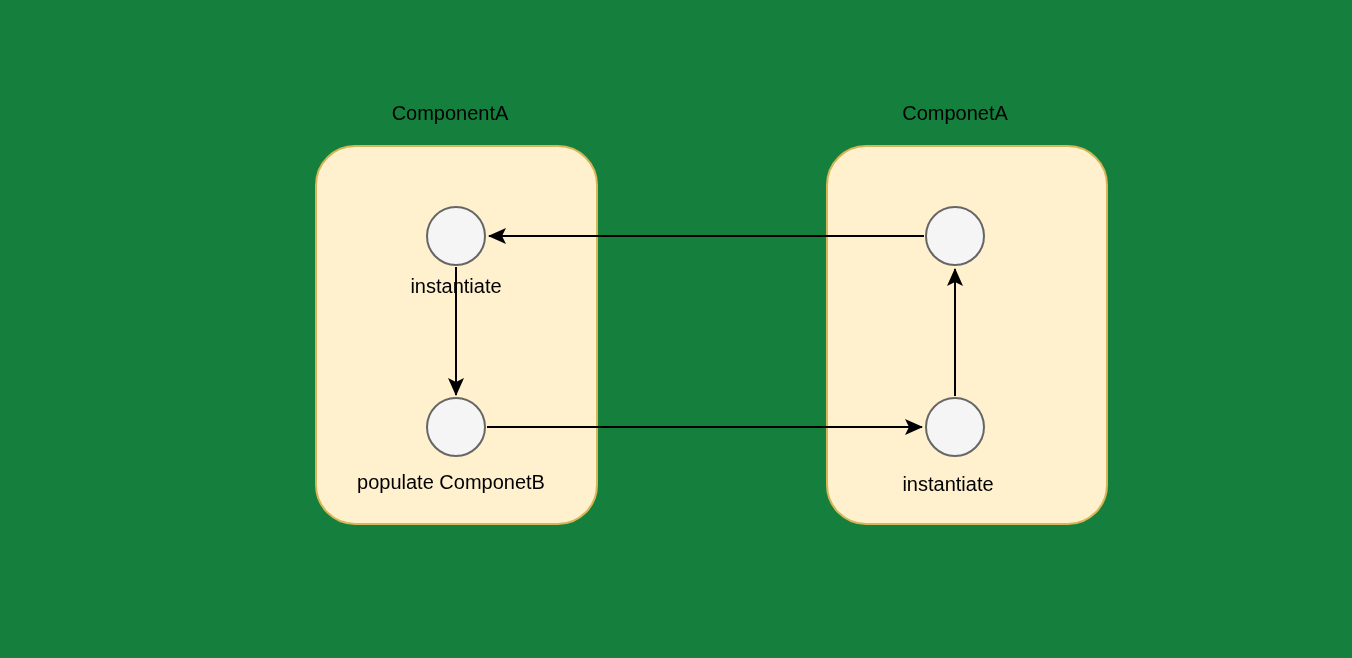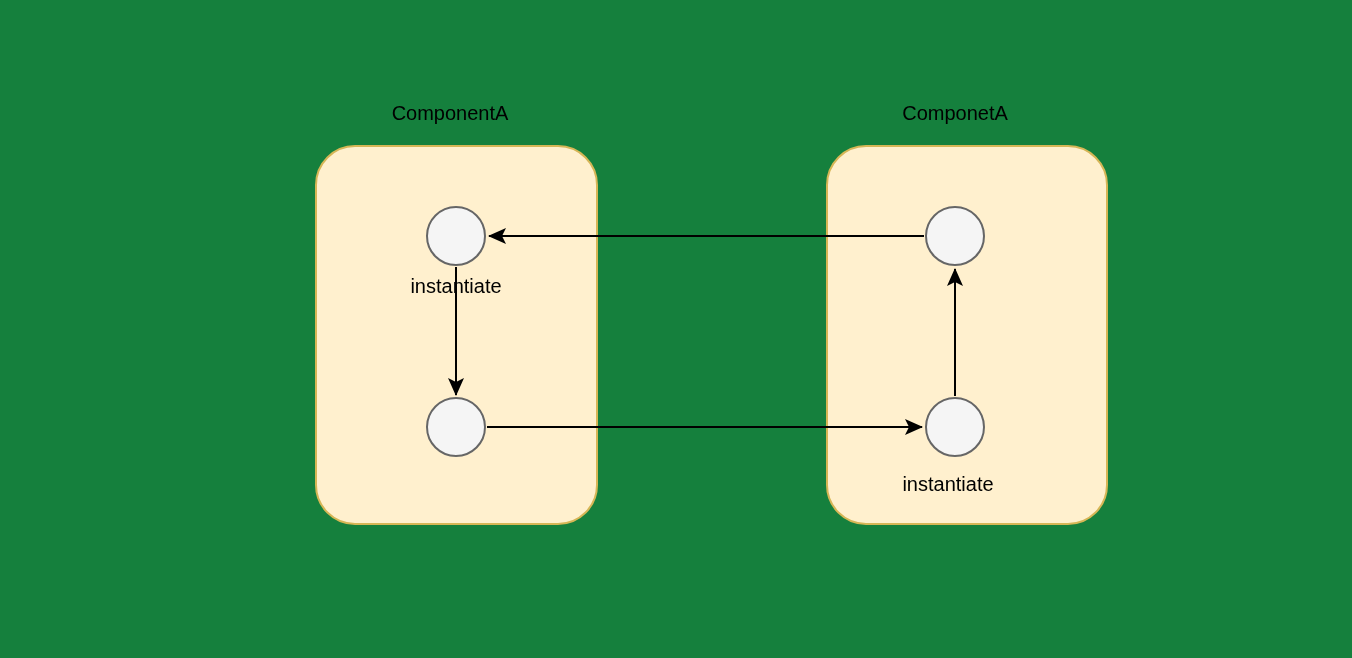--- a/index.html
+++ b/index.html
@@ -83,15 +83,16 @@
 
   <div class="node node-a-top"></div>
   <div class="node node-a-bottom"></div>
   <div class="node node-b-top"></div>
   <div class="node node-b-bottom"></div>
 
   <div class="diagram-text title-a">ComponentA</div>
   <div class="diagram-text title-b">ComponetA</div>
 
   <div class="diagram-text label-a-top">instantiate</div>
+  <div class="diagram-text label-a-bottom">populate ComponetB</div>
   <div class="diagram-text label-b-bottom">instantiate</div>
 
 </div>
 
 </body></html>

